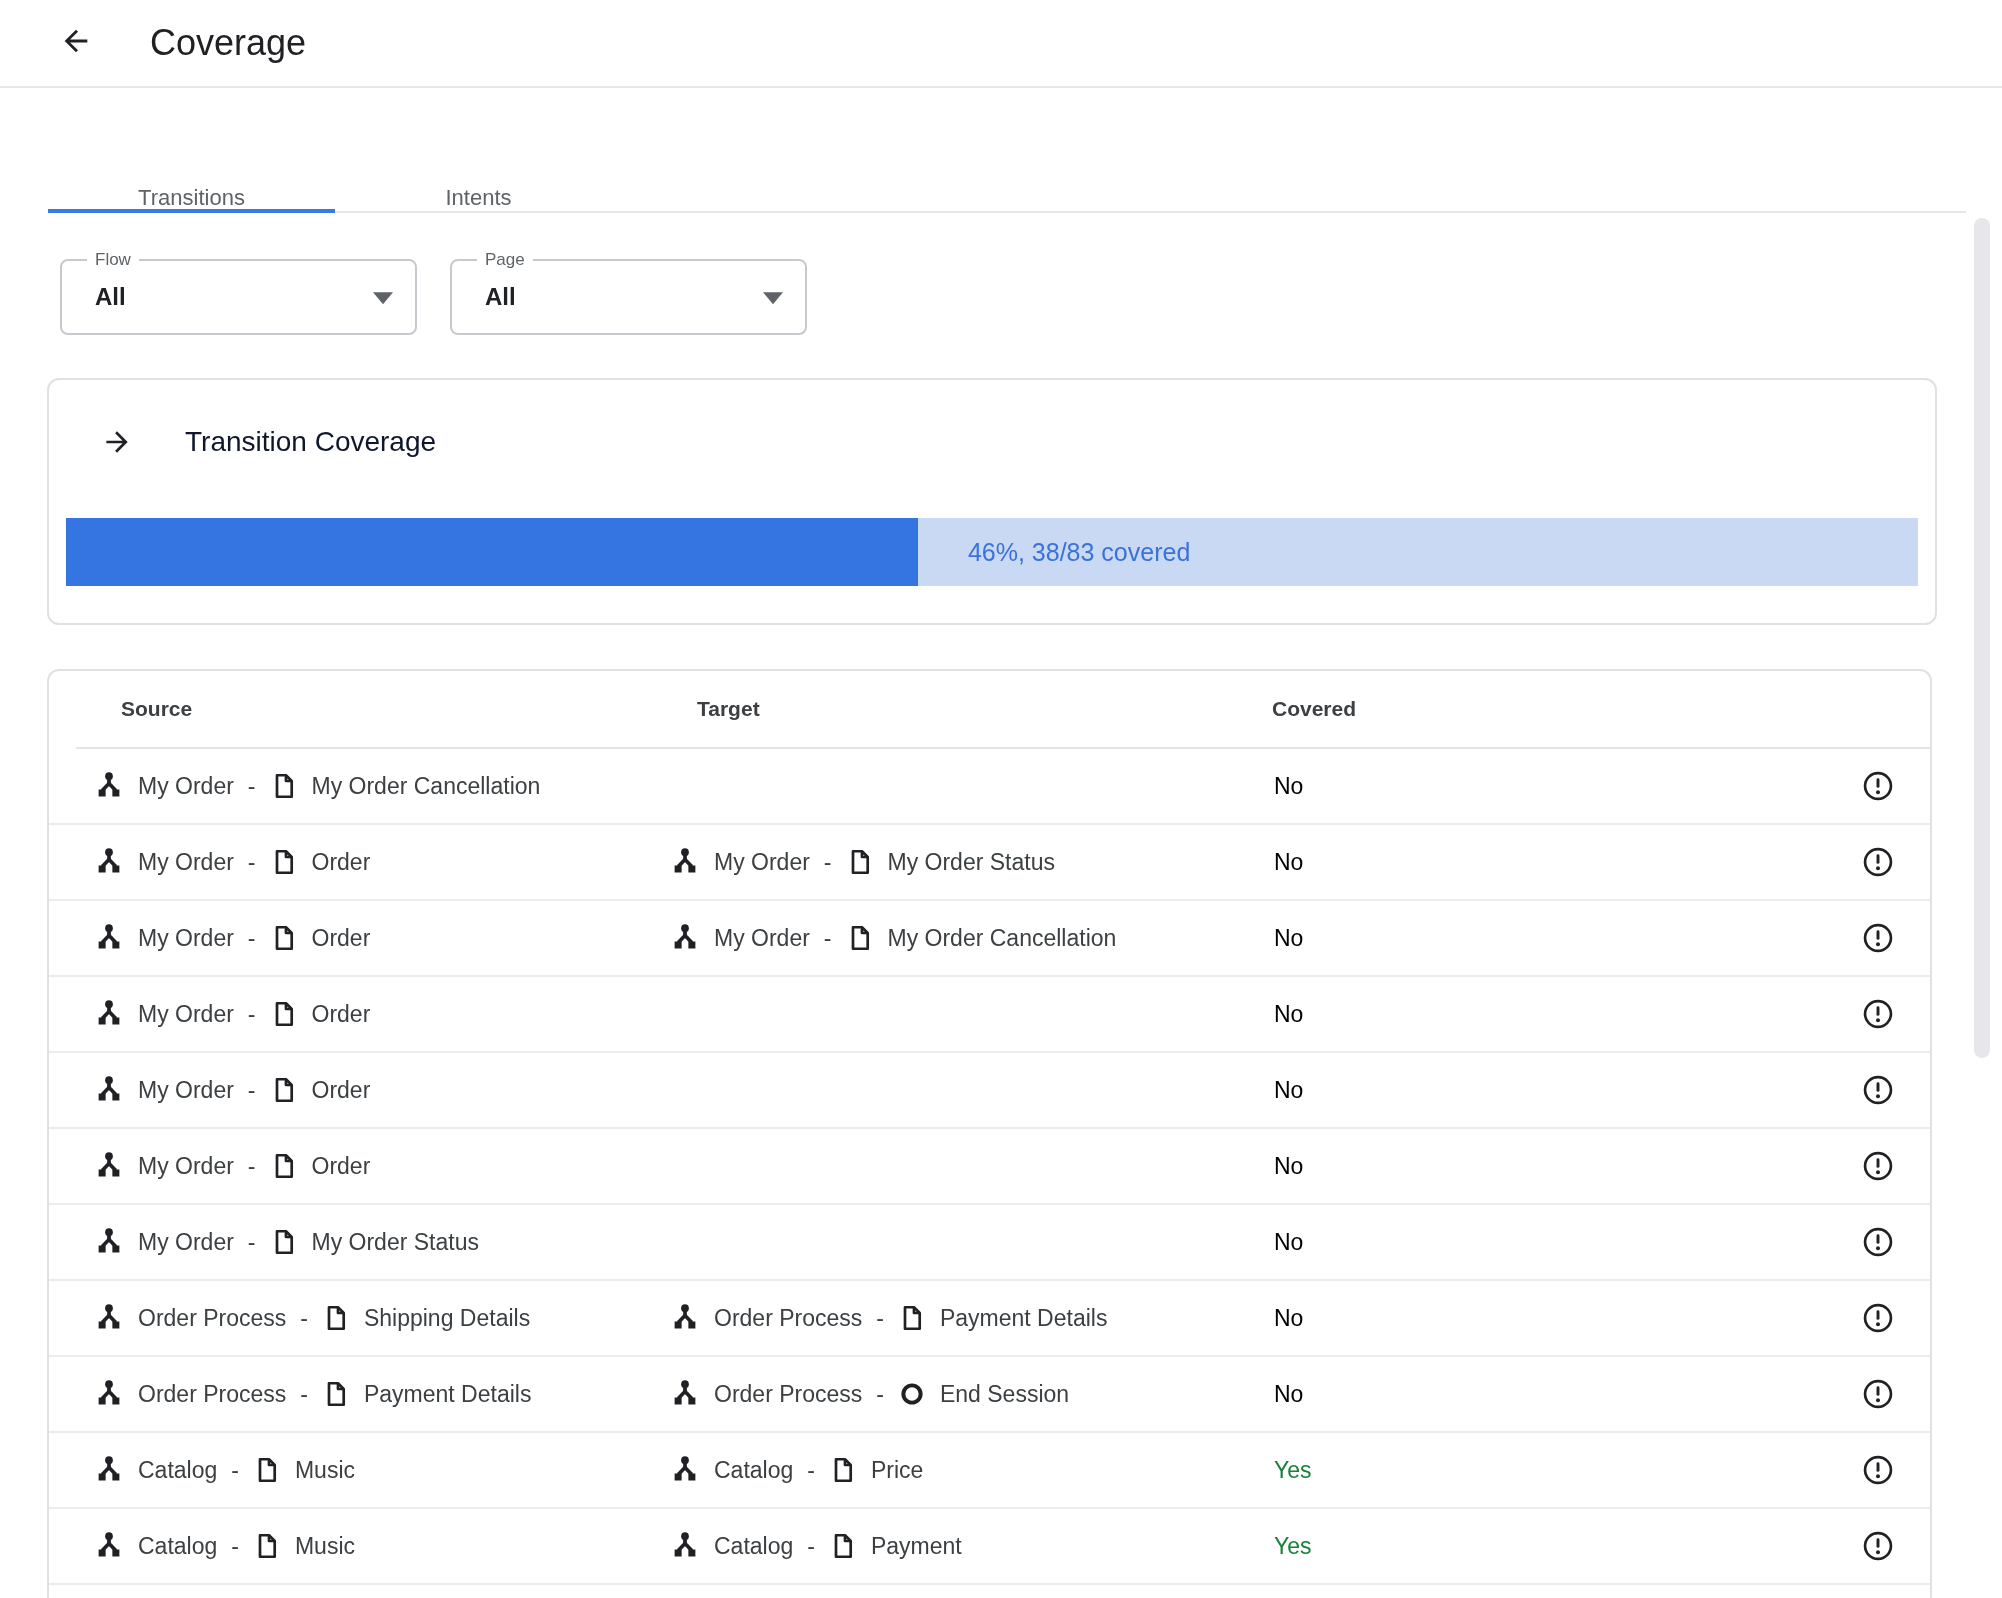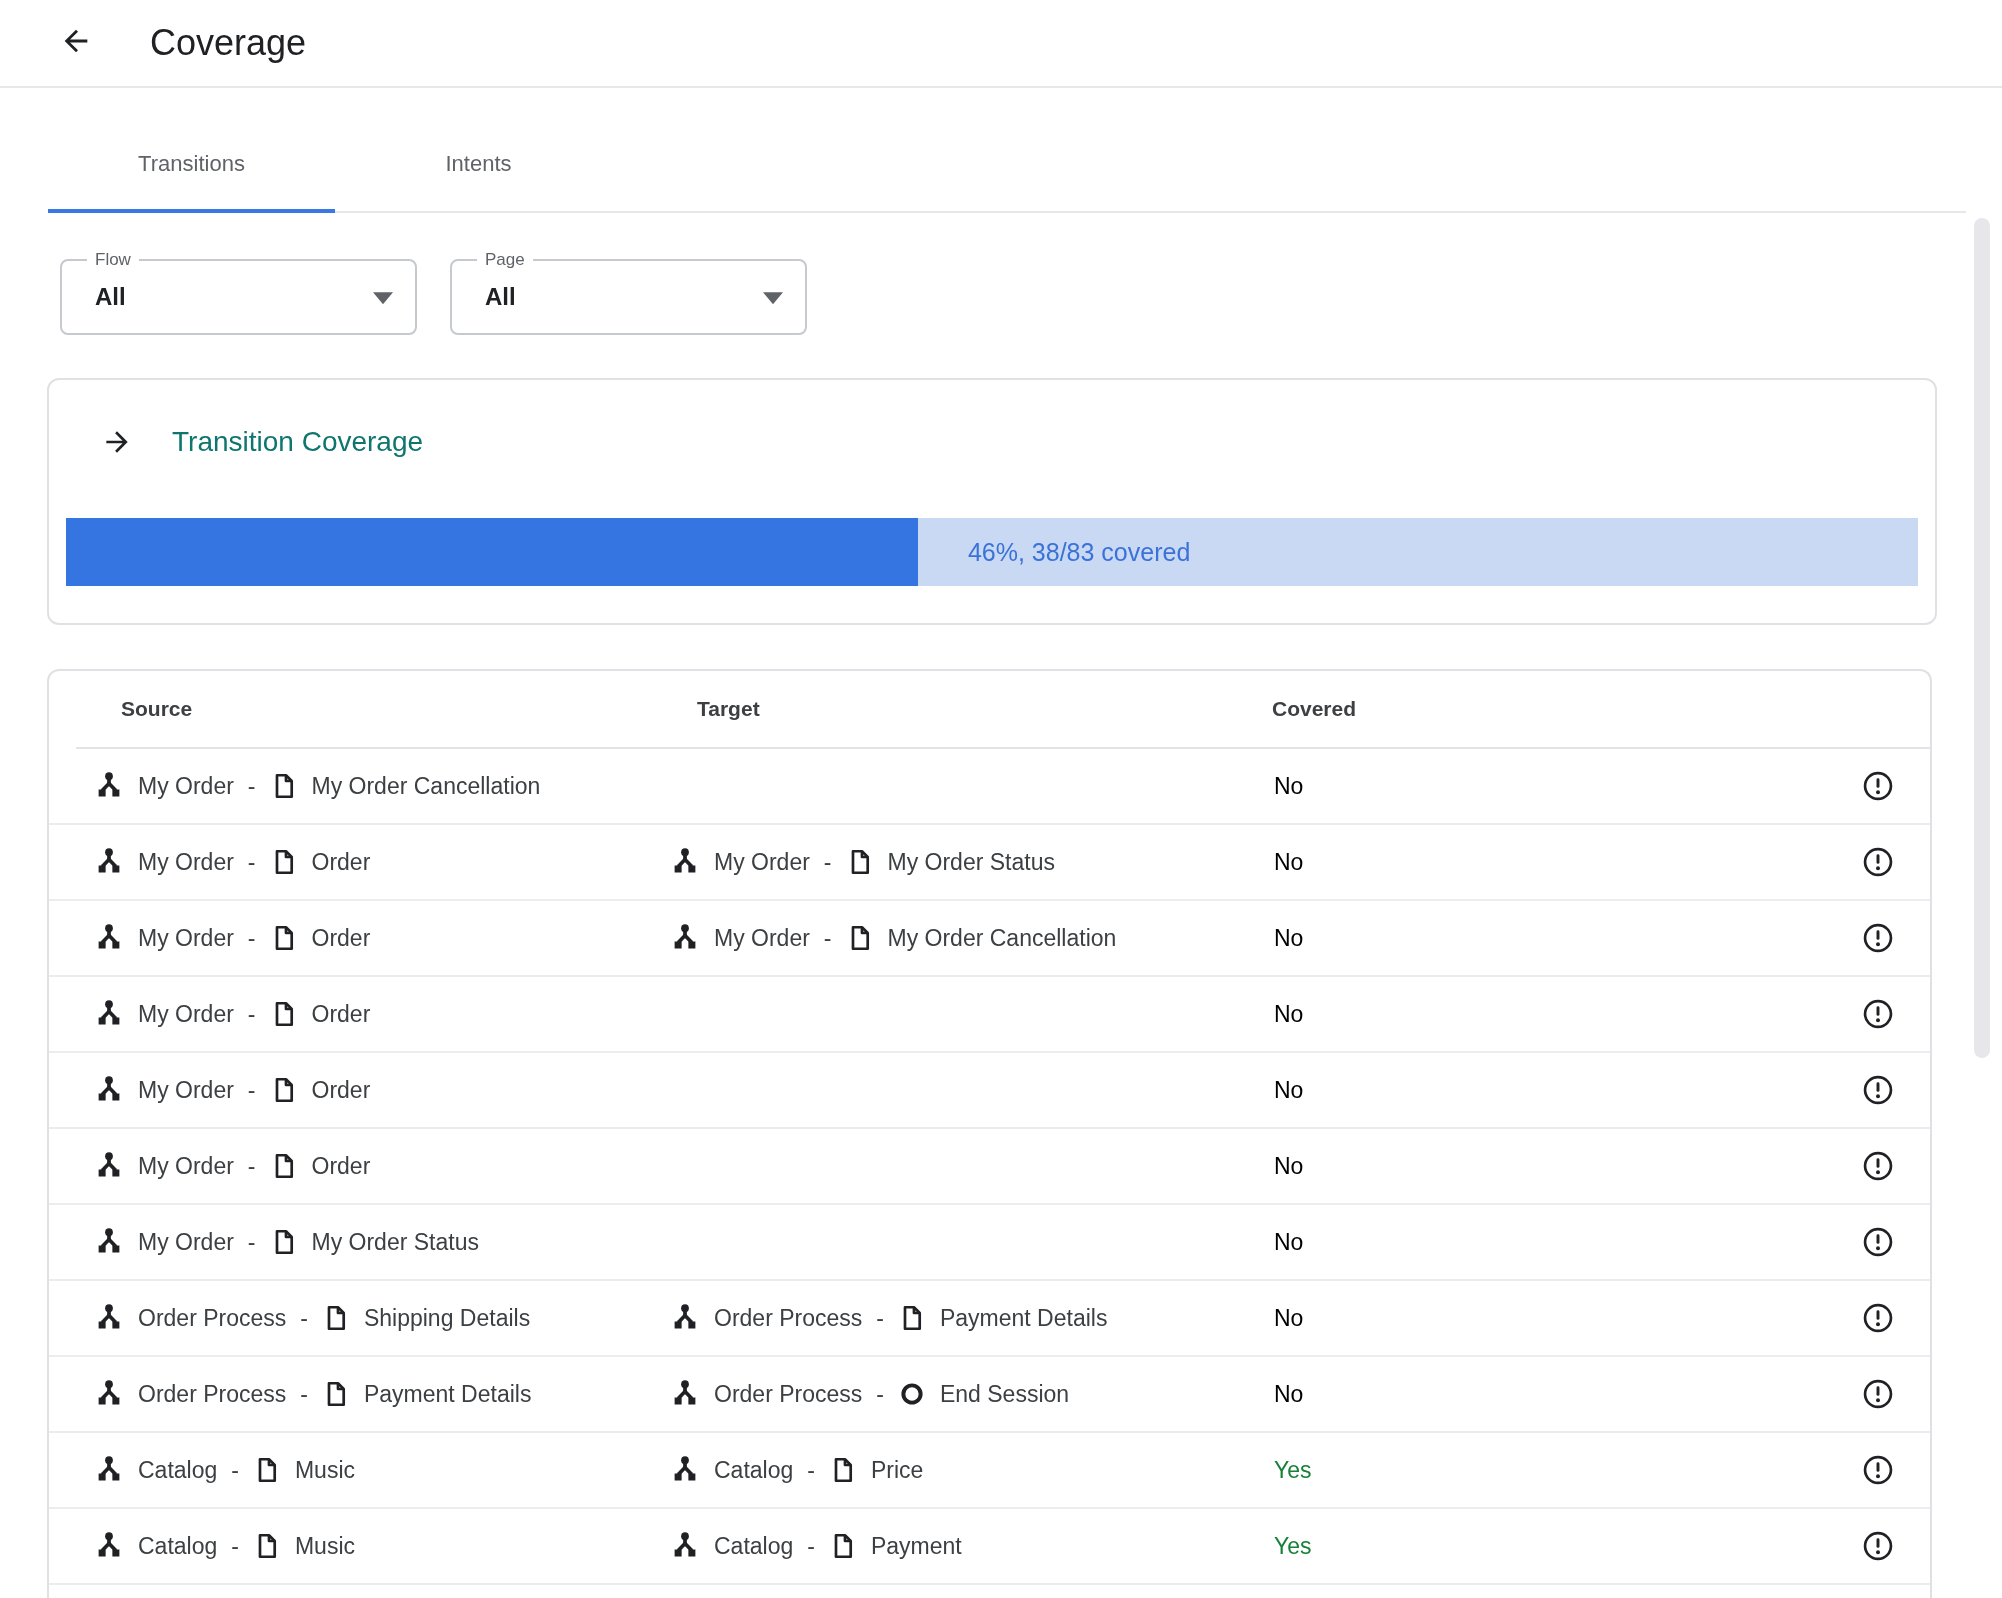--- a/index.html
+++ b/index.html
@@ -11,41 +11,41 @@
   
   .appbar{position:absolute;top:0;left:0;width:2002px;height:86px;background:#fff;
           border-bottom:2px solid #e6e7ea;}
   .back-btn{position:absolute;left:57px;top:24px;width:38px;height:38px;cursor:pointer;
             display:flex;align-items:center;justify-content:center;}
   .page-title{position:absolute;left:150px;top:0;height:86px;display:flex;align-items:center;
               font-size:36px;color:#202124;}
   
   .tabs{position:absolute;top:117px;left:48px;width:1918px;height:96px;display:flex;
         border-bottom:2px solid #e6e7ea;box-sizing:border-box;}
-  .tab{width:287px;height:100%;display:flex;align-items:center;justify-content:center;
+  .tab{width:287px;height:100%;display:flex;align-items:flex-end;justify-content:center;
        font-size:22px;font-weight:500;color:#5f6368;position:relative;cursor:pointer;}
   .tab.active::after{content:"";position:absolute;left:0;right:0;bottom:-2px;height:4px;
        background:#3b78e2;}
   
   .filters{position:absolute;top:259px;left:60px;display:flex;gap:33px;}
   .select-box{position:relative;width:357px;height:76px;border:2px solid #c6c9ce;
        border-radius:8px;box-sizing:border-box;background:#fff;cursor:pointer;}
   .select-label{position:absolute;top:-11px;left:25px;background:#fff;padding:0 8px;
        font-size:17px;color:#5f6368;line-height:20px;}
   .select-value{position:absolute;left:33px;top:50%;transform:translateY(-50%);
        font-size:24px;font-weight:600;color:#202124;}
   .select-arrow{position:absolute;right:22px;top:50%;transform:translateY(-40%);
        width:0;height:0;border-left:10px solid transparent;border-right:10px solid transparent;
        border-top:12px solid #5f6368;}
   
   .cov-card{position:absolute;left:47px;top:378px;width:1890px;height:247px;
        border:2px solid #dfe1e5;border-radius:12px;box-sizing:border-box;background:#fff;}
   .cov-head{position:absolute;left:52px;top:40px;height:44px;display:flex;align-items:center;}
   .cov-head .arrow-fwd{width:32px;height:32px;display:flex;align-items:center;}
-  .cov-title{margin-left:39px;font-size:28px;color:#0f766e;}
+  .cov-title{margin-left:52px;font-size:28px;color:#0f172a;}
   .cov-bar{position:absolute;left:17px;right:17px;top:138px;height:68px;background:#c9d9f3;
        display:flex;align-items:center;overflow:hidden;}
   .cov-fill{height:100%;background:#3575e2;flex:0 0 auto;}
   .cov-text{margin-left:50px;font-size:25px;color:#3a72d8;white-space:nowrap;}
   
   .table-card{position:absolute;left:47px;top:669px;width:1885px;height:929px;
        border:2px solid #dfe1e5;border-bottom:none;border-radius:12px 12px 0 0;
        box-sizing:border-box;background:#fff;overflow:hidden;}
   .t-head{position:relative;height:76px;border-bottom:2px solid #e3e4e8;margin-left:27px;}
   .t-head span{position:absolute;top:50%;transform:translateY(-50%);

